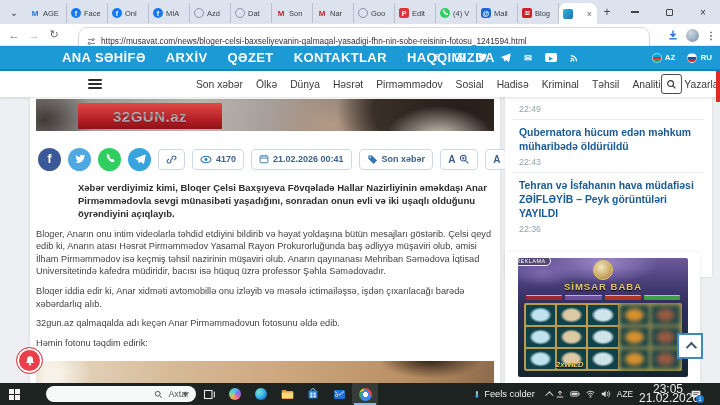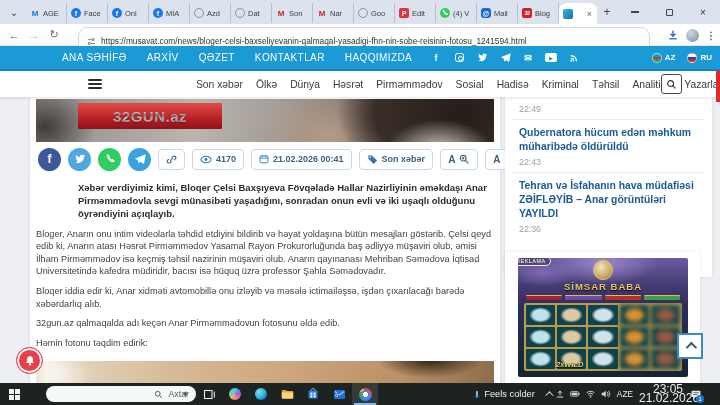--- a/index.html
+++ b/index.html
@@ -43,21 +43,21 @@
     display:flex;align-items:center;padding:0 8px;gap:5px;background:#fff;overflow:hidden;}
   .urltext{font-size:8.3px;color:#2f3337;white-space:nowrap;overflow:hidden;}
   .urlicons{position:absolute;right:4px;top:0;height:22px;display:flex;align-items:center;gap:7px;}
   .avatar{width:13px;height:13px;border-radius:50%;background:radial-gradient(circle at 35% 30%,#cfd8e2,#8fa3b8 70%,#6c8196);}
   .dots{color:#5f6368;font-size:10px;font-weight:bold;}
 
   
   .sitebar{position:absolute;left:0;top:46px;width:720px;height:25px;background:#1b9ad6;border-bottom:2px solid #1486c2;
     display:flex;align-items:center;}
   .sitenav{display:flex;gap:20px;margin-left:62px;}
-  .sitenav span{color:#fff;font-size:10px;font-weight:normal;letter-spacing:.4px;}
+  .sitenav span{color:#fff;font-size:13px;font-weight:bold;letter-spacing:.4px;}
   .socials{position:absolute;right:140px;display:flex;gap:11px;align-items:center;}
   .soc{width:12px;height:12px;display:flex;align-items:center;justify-content:center;color:#fff;font-size:9px;font-weight:bold;}
   .soc .insta{width:9px;height:9px;border:1.2px solid #fff;border-radius:2.5px;box-shadow:inset 0 0 0 2.6px rgba(0,0,0,0);position:relative;}
   .soc .insta::after{content:"";position:absolute;left:2px;top:2px;width:3px;height:3px;border:1px solid #fff;border-radius:50%;}
   .soc .yt{width:12px;height:8.5px;background:#fff;border-radius:2px;color:#1b9ad6;font-size:5px;display:flex;align-items:center;justify-content:center;}
   .langs{position:absolute;right:8px;display:flex;gap:12px;align-items:center;}
   .lang{display:flex;align-items:center;gap:3px;color:#fff;font-size:8px;font-weight:bold;}
   .flag{width:10px;height:10px;border-radius:50%;overflow:hidden;border:.5px solid rgba(255,255,255,.6);}
   .flag.az{background:linear-gradient(#00a5d8 0 33%,#e8263d 33% 66%,#26a65b 66%);}
   .flag.ru{background:linear-gradient(#f4f4f4 0 33%,#0f4fa8 33% 66%,#d52b1e 66%);}
@@ -68,21 +68,21 @@
   .burger{position:absolute;left:88px;width:14px;display:flex;flex-direction:column;gap:2.5px;}
   .burger i{height:1.8px;background:#2c2c2c;border-radius:1px;}
   .catitems{display:flex;gap:13px;margin-left:196px;}
   .catitems span{font-size:10.3px;color:#3a3a3a;white-space:nowrap;}
   .searchbtn{position:absolute;left:661px;top:3px;width:21px;height:20px;border:1.5px solid #4c4c4c;border-radius:3px;
     display:flex;align-items:center;justify-content:center;background:#fff;}
   .redsliver{position:absolute;left:716px;top:71px;width:4px;height:31px;background:#e02a2a;z-index:4;}
 
   
   .article{position:absolute;left:30px;top:97px;width:470px;height:286px;background:#fff;box-shadow:0 0 3px rgba(0,0,0,.12);}
-  .aimg1{position:absolute;left:6px;top:2px;width:458px;height:43px;overflow:hidden;
+  .aimg1{position:absolute;left:6px;top:2px;width:458px;height:32px;overflow:hidden;
     background:
       radial-gradient(90px 55px at 88% 125%, #ddd2c6, rgba(0,0,0,0) 60%),
       radial-gradient(160px 95px at 93% 35%, #251d19, #3a2f28 55%, rgba(0,0,0,0) 78%),
       radial-gradient(90px 60px at 64% 85%, #b59a86, rgba(0,0,0,0) 70%),
       radial-gradient(70px 55px at 2% 65%, #413b37, rgba(0,0,0,0) 72%),
       linear-gradient(100deg,#8f8c8a,#bab5b1 35%,#a29a93 55%,#6f6055 78%,#2f2722);}
   .wmark{position:absolute;left:42px;top:4px;width:144px;height:26px;background:linear-gradient(#e04a45,#b01b23 70%,#8e1218);
     display:flex;align-items:center;justify-content:center;border-radius:1px;}
   .wmark span{font-size:15px;font-weight:bold;letter-spacing:.5px;
     background:linear-gradient(#f3f3f3,#9fa2a8 45%,#e8e8e8 60%,#7d8187);-webkit-background-clip:text;background-clip:text;color:transparent;
@@ -437,21 +437,21 @@
     </div>
     <div class="aimg2"></div>
   </div>
 
   <div class="sidecard">
     <div class="stime">22:49</div>
     <div class="sdiv"></div>
     <div class="stitle">Qubernatora hücum edən məhkum müharibədə öldürüldü</div>
     <div class="stime">22:43</div>
     <div class="sdiv"></div>
-    <div class="stitle">Tehran və İsfahanın hava müdafiəsi ZƏİFLƏYİB – Anar görüntüləri YAYILDI</div>
+    <div class="stitle">Tehran və İsfahanın hava müdafiəsi ZƏİFLƏYİB – Peyk görüntüləri YAYILDI</div>
     <div class="stime">22:36</div>
   </div>
 
   <div class="adcard">
     <div class="ad">
       <div class="adbadge">REKLAMA</div>
       <div class="ademblem"></div>
       <div class="adtitle">SİMSAR BABA</div>
       <div class="adchips">
           <i></i>

